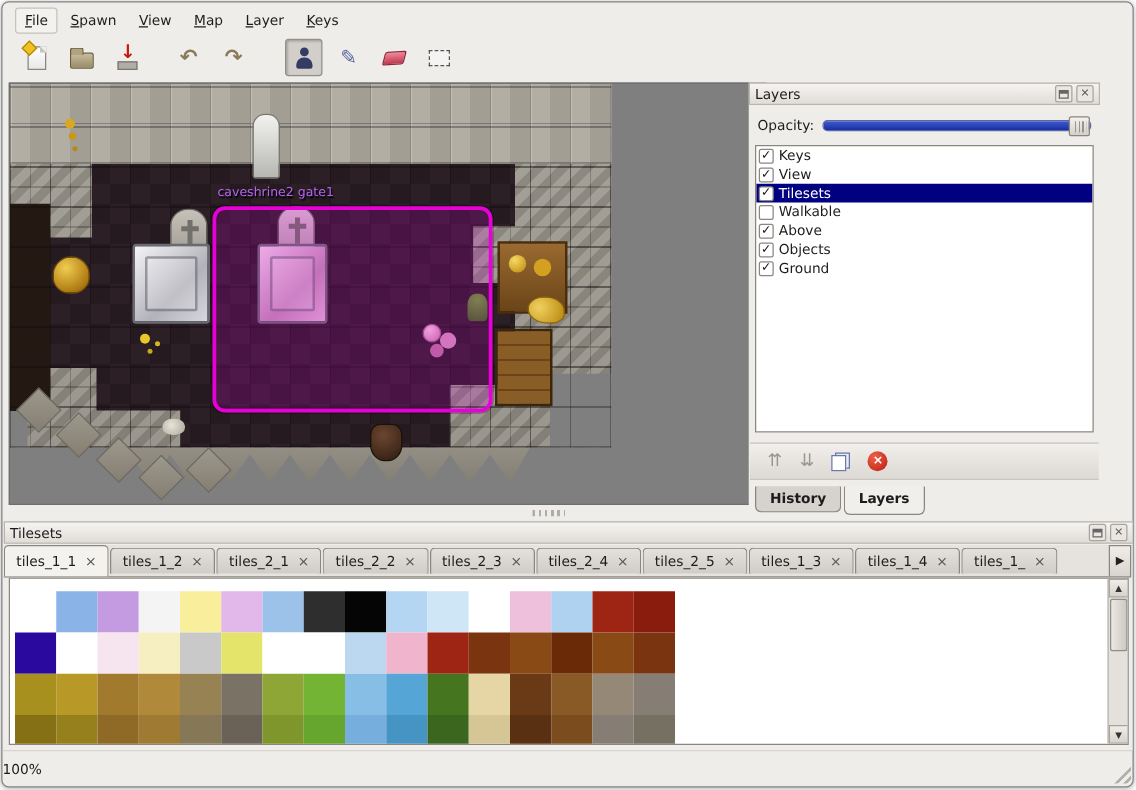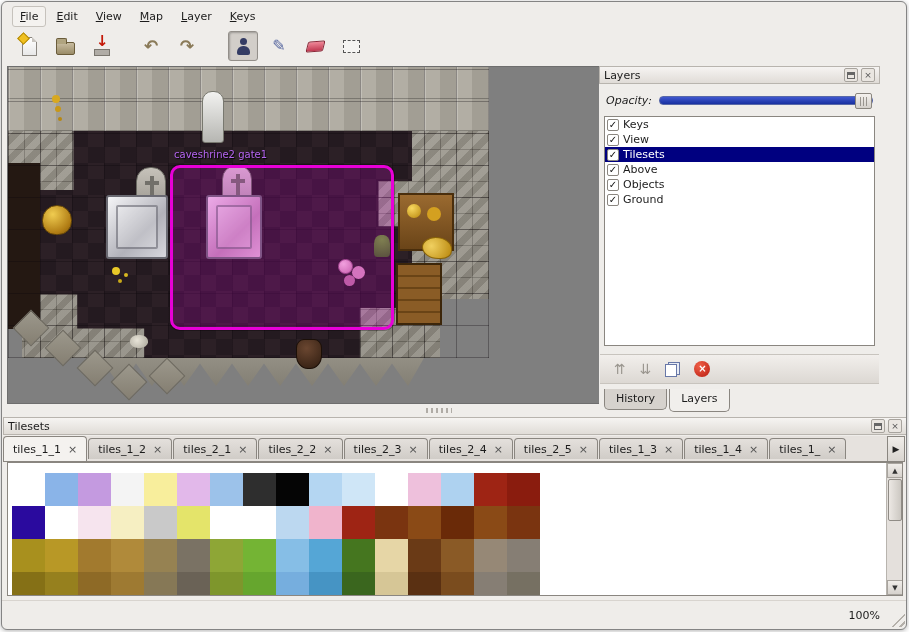--- a/index.html
+++ b/index.html
@@ -92,64 +92,64 @@
 
   
   .dock{position:absolute;background:#efedea;}
   .dock-titlebar{position:absolute;left:0;top:0;right:0;height:18px;border:1px solid #b8b4ae;background:linear-gradient(#f6f4f2,#e0dcd7);display:flex;align-items:center;padding:0 4px;}
   .dock-title{flex:1;}
   .dock-btn{width:14px;height:14px;display:flex;align-items:center;justify-content:center;margin-left:3px;border:1px solid #a8a49e;background:#eae6e1;border-radius:2px;font-size:9px;color:#555;line-height:1;}
   .float-glyph{width:8px;height:7px;border:1px solid #666;border-top:3px solid #666;}
 
   
   .layers-dock{left:597px;top:64px;width:281px;height:348px;}
-  .opacity-row{position:absolute;left:0;top:24px;width:100%;height:20px;display:flex;align-items:center;padding:0 7px;gap:7px;font-style:italic;}
+  .opacity-row{position:absolute;left:0;top:24px;width:100%;height:20px;display:flex;align-items:center;padding:0 7px;gap:7px;}
   .slider{position:relative;flex:1;height:9px;border:1px solid #5868a8;border-radius:4px;background:linear-gradient(#4058d0,#1830a0);}
   .slider-handle{position:absolute;right:0;top:-4px;width:17px;height:16px;background:linear-gradient(#f4f1ee,#d4d0cb);border:1px solid #8a867f;border-radius:2px;}
   .slider-handle::after{content:"";position:absolute;left:4px;top:3px;width:9px;height:9px;background:repeating-linear-gradient(90deg,#98948e 0 1px,transparent 1px 3px);}
   .layers-list{position:absolute;left:5px;top:50px;width:271px;height:230px;background:#fff;border:1px solid #8a8680;overflow:hidden;}
   .layer-row{display:flex;align-items:center;height:15px;padding-left:2px;gap:4px;}
   .layer-row.selected{background:#000080;color:#fff;}
   .cb{width:12px;height:12px;background:#fff;border:1px solid #8a8680;border-radius:2px;font-size:10px;line-height:10px;text-align:center;color:#101010;font-weight:bold;flex:0 0 auto;}
   .layer-toolbar{position:absolute;left:1px;top:288px;width:279px;height:30px;background:linear-gradient(#f2efec,#dcd8d3);border-top:1px solid #c8c4be;border-bottom:1px solid #c8c4be;display:flex;align-items:center;gap:14px;padding-left:14px;}
   .lt-glyph{font-size:14px;color:#9a968f;line-height:1;}
   .i-dup{position:relative;width:15px;height:15px;}
   .i-dup::before{content:"";position:absolute;right:0;top:0;width:10px;height:11px;background:#e8ecf4;border:1px solid #6878a8;}
   .i-dup::after{content:"";position:absolute;left:0;bottom:0;width:10px;height:11px;background:#ffffff;border:1px solid #6878a8;}
   .i-del{width:16px;height:16px;border-radius:50%;background:radial-gradient(circle at 35% 30%,#f06048,#b81c10);color:#fff;font-size:10px;font-weight:bold;display:flex;align-items:center;justify-content:center;line-height:1;}
   .dock-tabs{position:absolute;left:5px;bottom:2px;display:flex;align-items:flex-start;}
-  .dtab{height:21px;padding:3px 11px 0;border:1px solid #8a8680;border-top:none;border-radius:0 0 5px 5px;background:#d6d2cd;margin-right:2px;}
+  .dtab{height:21px;padding:3px 11px 0;border:1px solid #8a8680;border-top:none;border-radius:0 0 5px 5px;background:#d6d2cd;margin-right:2px;font-weight:bold;}
   .dtab.active{background:#f1efec;height:23px;}
 
   
   .tilesets-dock{left:1px;top:415px;width:904px;height:183px;}
   .tileset-tabs{position:absolute;left:0;top:19px;width:884px;height:26px;display:flex;align-items:center;overflow:hidden;background:#e6e2de;border-bottom:1px solid #8a8680;}
   .ttab{flex:0 0 auto;display:flex;align-items:center;gap:7px;height:21px;padding:0 9px;border:1px solid #8a8680;border-bottom:none;border-radius:4px 4px 0 0;background:linear-gradient(#e4e0dc,#d0ccc7);margin-right:1px;}
   .ttab.active{height:26px;background:#f4f2ef;}
   .tclose{font-size:11px;color:#555;line-height:1;}
   .tab-scroll{position:absolute;right:2px;top:19px;width:18px;height:26px;border:1px solid #8a8680;background:linear-gradient(#f0ede9,#d8d4cf);display:flex;align-items:center;justify-content:center;font-size:9px;color:#222;}
   .tileset-content{position:absolute;left:4px;top:45px;width:896px;height:134px;background:#ffffff;border:1px solid #8a8680;overflow:hidden;}
   .tileset-palette{position:absolute;left:4px;top:10px;display:grid;grid-template-columns:repeat(16,33px);grid-auto-rows:33px;}
   .vscroll{position:absolute;right:0;top:0;width:16px;height:132px;background:#e4e0dc;border-left:1px solid #b8b4ae;}
   .vs-btn{position:absolute;left:0;width:16px;height:15px;display:flex;align-items:center;justify-content:center;font-size:7px;color:#333;background:linear-gradient(#f0ede9,#d6d2cd);border:1px solid #a8a49e;}
   .vs-up{top:0;}.vs-down{bottom:0;}
   .vs-thumb{position:absolute;left:1px;top:16px;width:14px;height:42px;background:linear-gradient(90deg,#ece8e4,#ccc8c2);border:1px solid #908c86;border-radius:2px;}
 
   
-  .statusbar{position:absolute;left:0;top:598px;width:906px;height:30px;display:flex;align-items:center;justify-content:flex-end;padding-right:28px;border-top:1px solid #d8d4cf;}
+  .statusbar{position:absolute;left:0;top:598px;width:906px;height:30px;display:flex;align-items:center;justify-content:flex-start;padding-right:28px;border-top:1px solid #d8d4cf;}
   .resize-grip{position:absolute;right:3px;bottom:3px;width:14px;height:14px;background:repeating-linear-gradient(135deg,#b4b0aa 0 2px,transparent 2px 5px);clip-path:polygon(100% 0,100% 100%,0 100%);}
 </style>
 </head>
 <body>
 
 <div class="window">
 
   <div class="menubar">
       <span class="menu-item">File</span>
-      <span class="menu-item">Edit</span>
+      <span class="menu-item">Spawn</span>
       <span class="menu-item">View</span>
       <span class="menu-item">Map</span>
       <span class="menu-item">Layer</span>
       <span class="menu-item">Keys</span>
     </div>
 
   <div class="toolbar">
     <div class="tb-btn">
         <span class="i-new"></span>
       </div>
@@ -238,20 +238,24 @@
           <span class="cb">✓</span>
           <span>Keys</span>
         </div>
         <div class="layer-row">
           <span class="cb">✓</span>
           <span>View</span>
         </div>
         <div class="layer-row selected">
           <span class="cb">✓</span>
           <span>Tilesets</span>
+        </div>
+        <div class="layer-row">
+          <span class="cb"></span>
+          <span>Walkable</span>
         </div>
         <div class="layer-row">
           <span class="cb">✓</span>
           <span>Above</span>
         </div>
         <div class="layer-row">
           <span class="cb">✓</span>
           <span>Objects</span>
         </div>
         <div class="layer-row">

